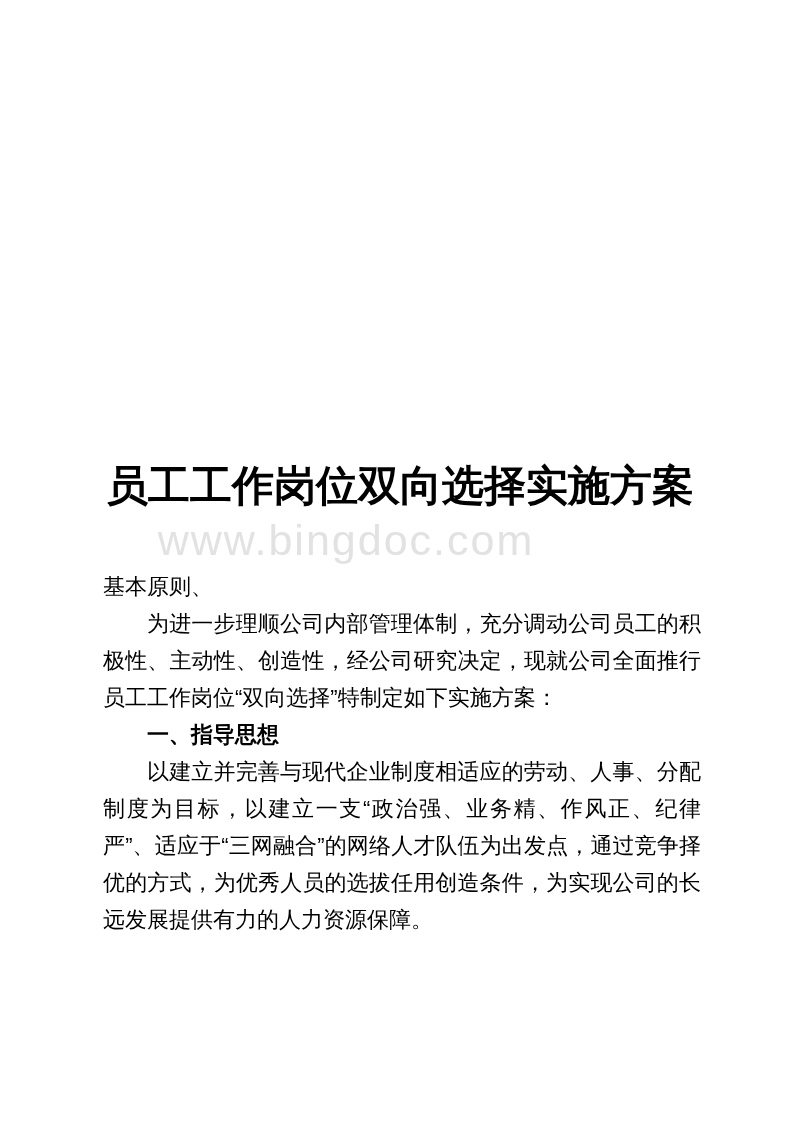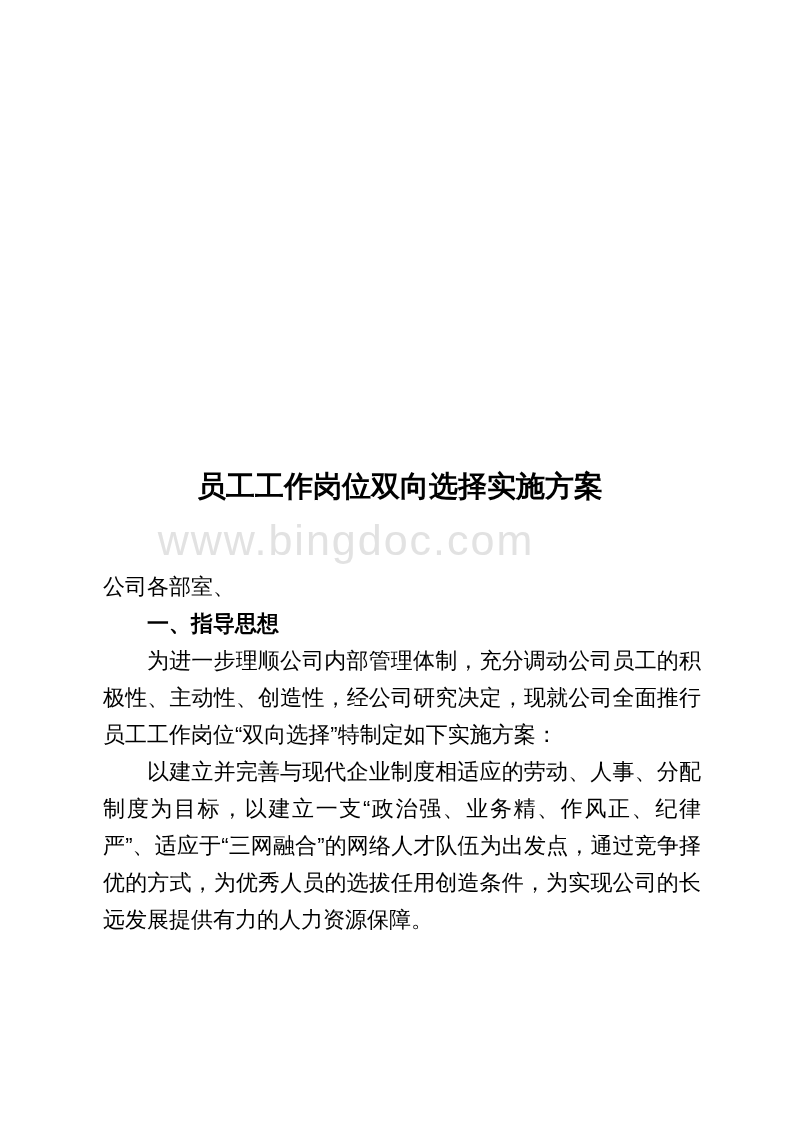--- a/index.html
+++ b/index.html
@@ -16,21 +16,21 @@
   }
   .doc-title {
     position: absolute;
     top: 466px;
     left: 0;
     width: 800px;
     margin: 0;
     text-align: center;
     font-family: "Liberation Serif", serif;
     font-weight: bold;
-    font-size: 29px;
+    font-size: 42px;
     line-height: 40px;
     letter-spacing: 0px;
     color: var(--text-color, #000000);
   }
   .watermark {
     position: absolute;
     top: 514px;
     left: 0;
     width: 692px;
     text-align: center;
@@ -70,18 +70,18 @@
     text-align: left;
   }
 </style>
 </head>
 <body>
 
 <div class="page" style="--text-color: #000000; --watermark-color: #e2e2e2; --page-bg: #ffffff;">
   <h1 class="doc-title">员工工作岗位双向选择实施方案</h1>
   <div class="watermark">www.bingdoc.com</div>
   <main class="doc-body">
-      <p class="para para-salutation">公司各部室、</p>
+      <p class="para para-salutation">基本原则、</p>
+      <p class="para para-body">为进一步理顺公司内部管理体制，充分调动公司员工的积极性、主动性、创造性，经公司研究决定，现就公司全面推行员工工作岗位“双向选择”特制定如下实施方案：</p>
       <p class="para para-heading">一、指导思想</p>
-      <p class="para para-body">为进一步理顺公司内部管理体制，充分调动公司员工的积极性、主动性、创造性，经公司研究决定，现就公司全面推行员工工作岗位“双向选择”特制定如下实施方案：</p>
       <p class="para para-body">以建立并完善与现代企业制度相适应的劳动、人事、分配制度为目标，以建立一支“政治强、业务精、作风正、纪律严”、适应于“三网融合”的网络人才队伍为出发点，通过竞争择优的方式，为优秀人员的选拔任用创造条件，为实现公司的长远发展提供有力的人力资源保障。</p>
     </main>
 </div>
 
 </body></html>

